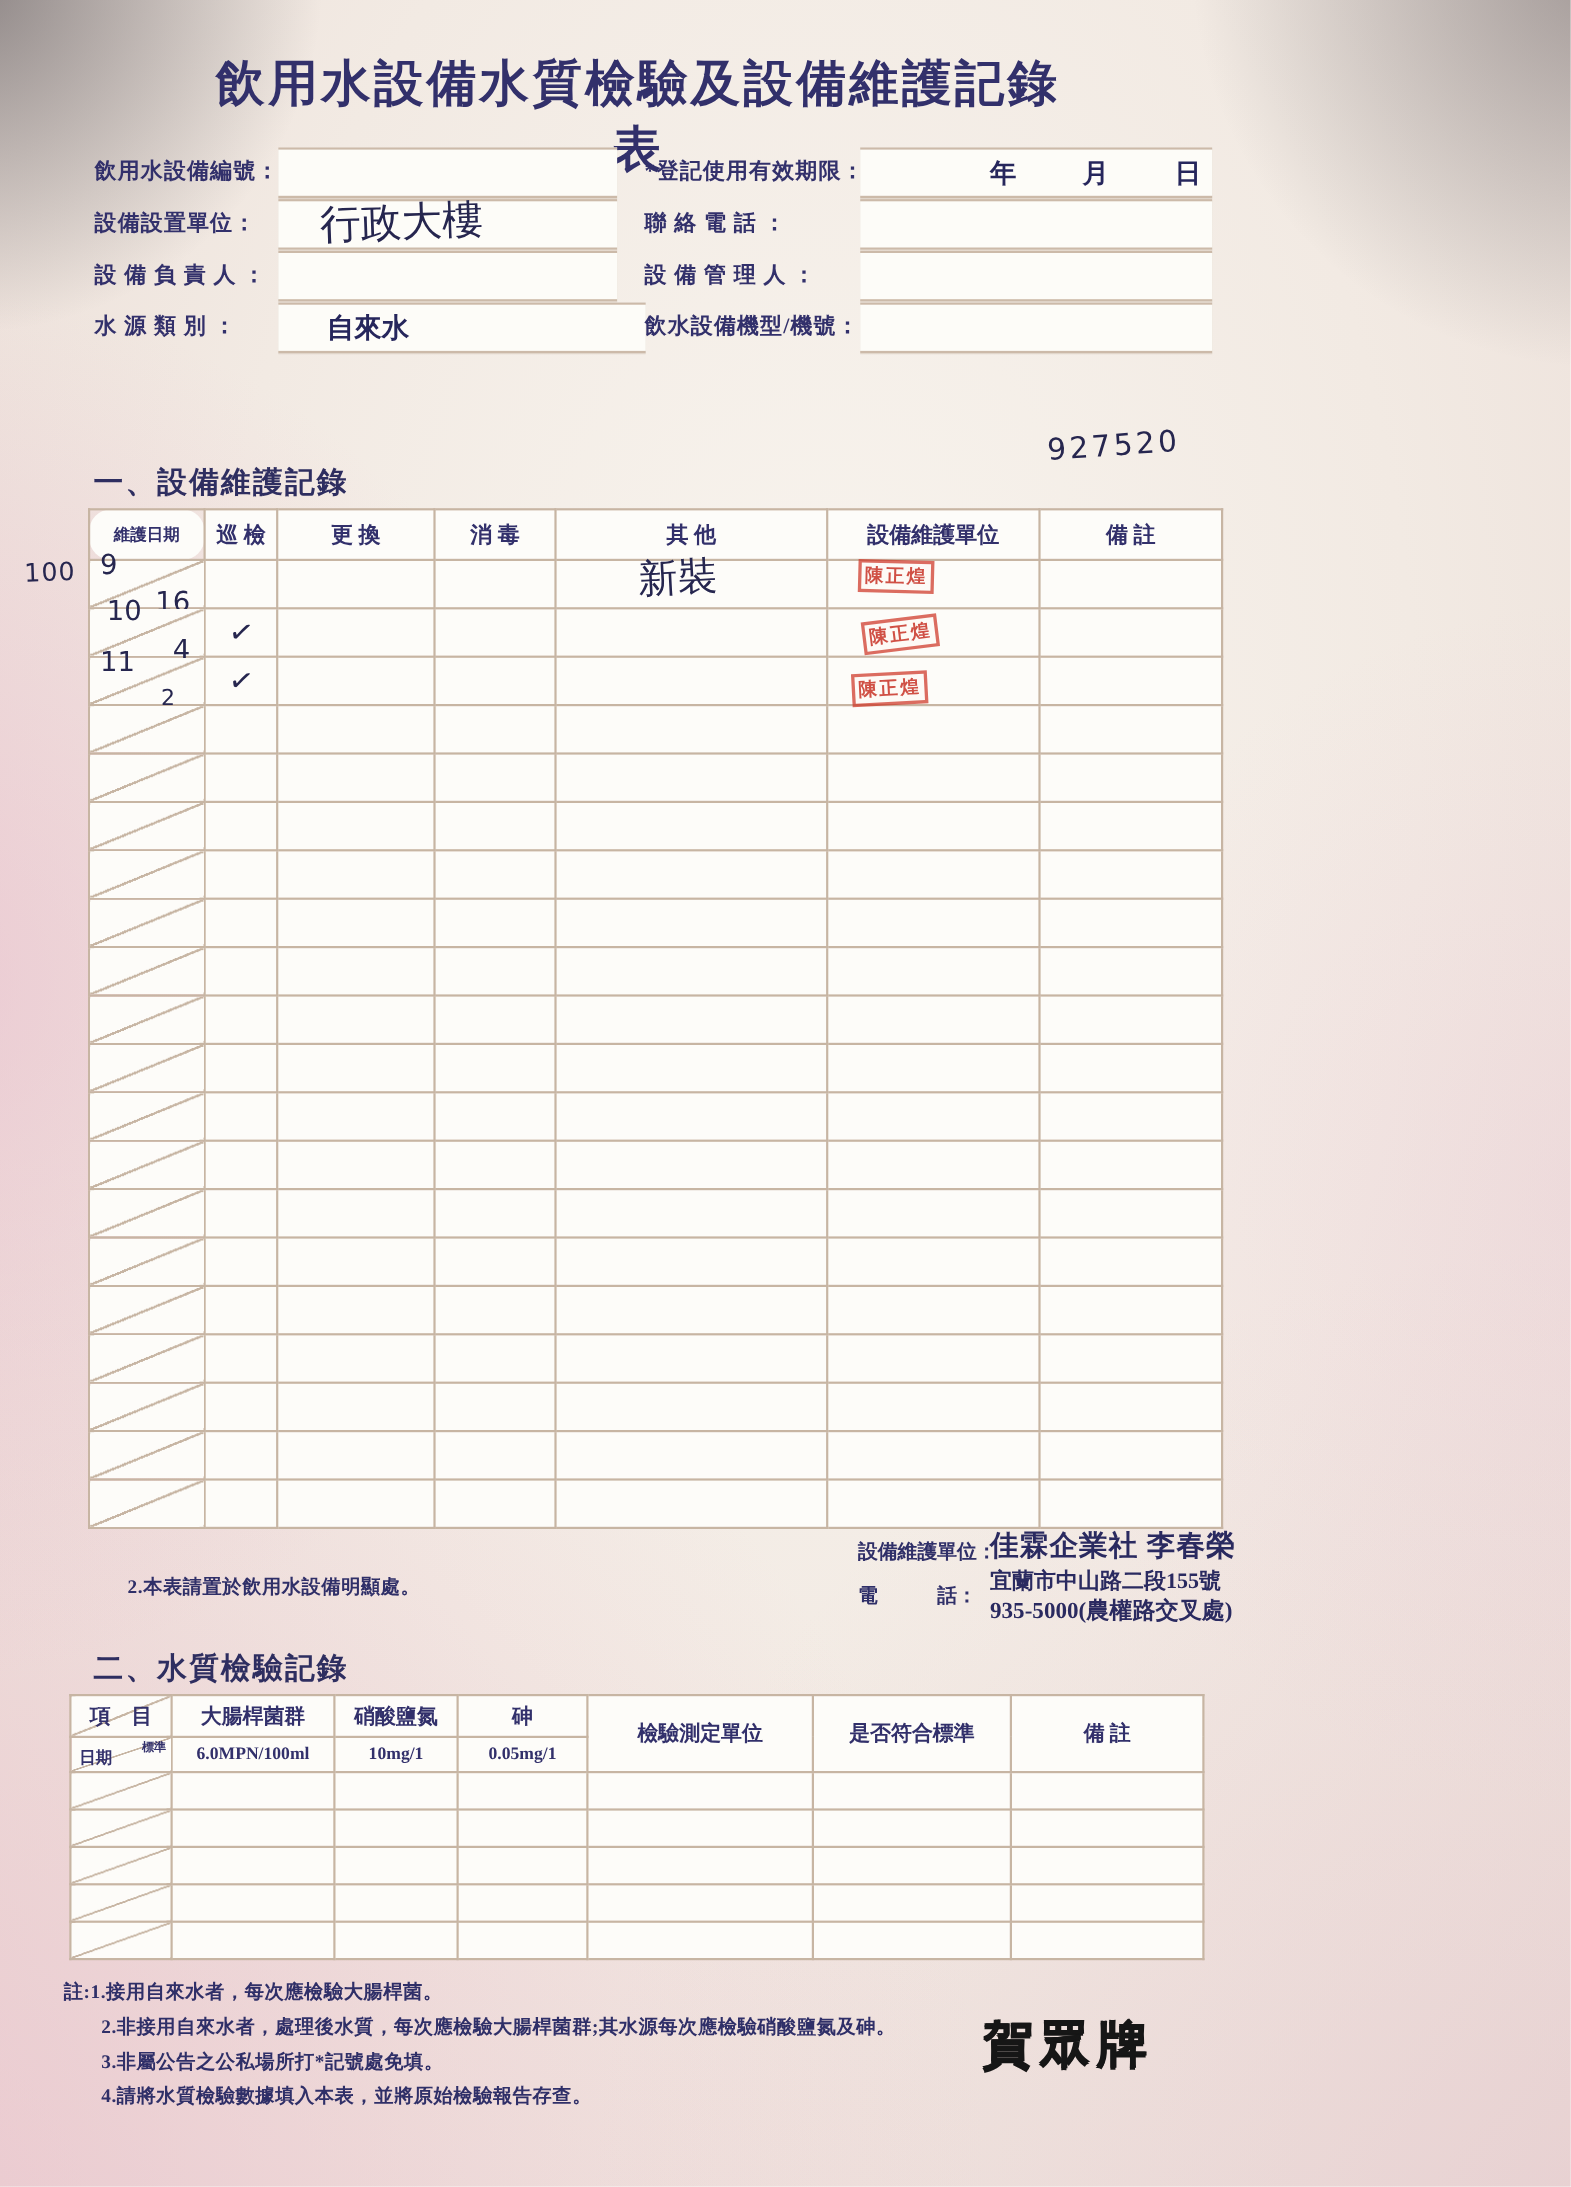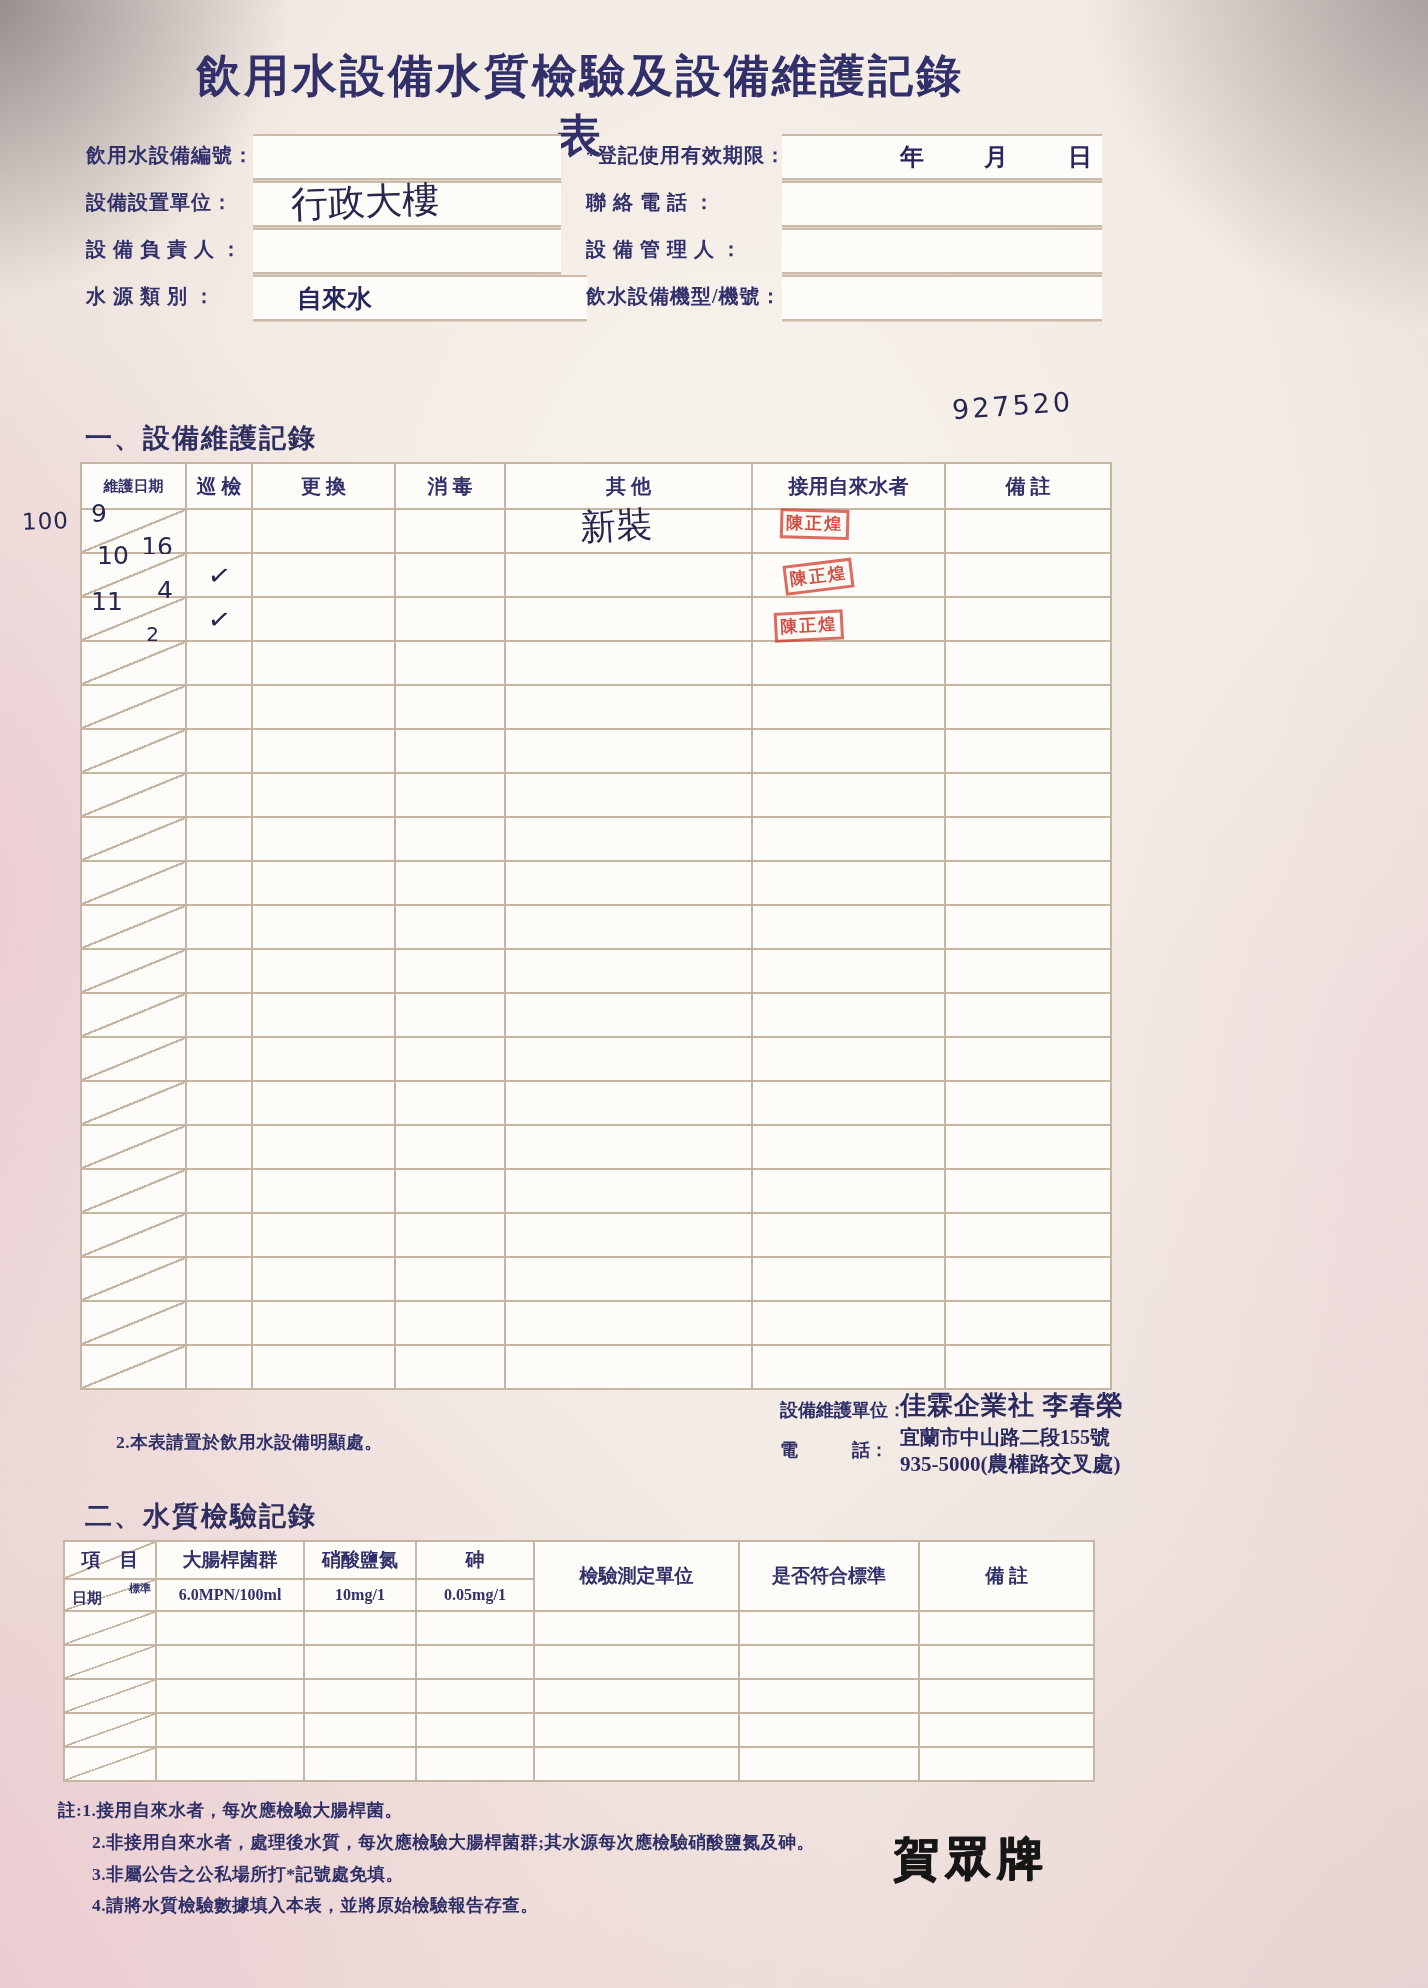--- a/index.html
+++ b/index.html
@@ -35,21 +35,21 @@
   .ymd span{font-family:"Liberation Sans","DejaVu Sans",sans-serif;font-weight:700;font-size:24px;color:#26265c;}
   .hw-machine{display:inline-block;font-size:27px;letter-spacing:3px;transform:rotate(-4deg);}
   .sec-title{font-size:27px;font-weight:600;color:#2e2e60;letter-spacing:2px;}
   .margin-year{font-size:23px;letter-spacing:1px;transform:rotate(-2deg);}
 
   table{border-collapse:collapse;table-layout:fixed;background:transparent;}
   th,td{border:2px solid #c7b5a3;background:#fdfcf9;padding:0;overflow:visible;}
   th{font-weight:600;color:#32306b;font-size:20px;text-align:center;}
   .mt thead tr{height:46px;}
   .mt tbody tr{height:44px;}
-  .mt th.narrow{font-size:15px;letter-spacing:0;}
+  .mt th.narrow{font-size:15px;letter-spacing:0;border-radius:20px;}
   td{text-align:center;vertical-align:middle;}
   .diag{
     background-image:linear-gradient(to bottom right, rgba(0,0,0,0) 48.6%, #c7b5a3 48.6%, #c7b5a3 51.4%, rgba(0,0,0,0) 51.4%);
   }
   .datecell{position:relative;}
   .hw-month{position:absolute;top:-9px;left:9px;font-size:25px;line-height:1;}
   .hw-day{position:absolute;bottom:-7px;right:12px;font-size:25px;line-height:1;}
   #mt-body tr:nth-child(2) .hw-month{left:15px;top:-11px;}
   #mt-body tr:nth-child(3) .hw-day{font-size:20px;right:26px;bottom:-4px;}
   .hw-check{display:inline-block;font-size:27px;font-weight:700;transform:rotate(9deg);line-height:1;}
@@ -137,21 +137,21 @@
           <col style="width:193px">
           <col style="width:166px">
       </colgroup>
       <thead>
         <tr>
           <th class="narrow">維護日期</th>
           <th>巡 檢</th>
           <th>更 換</th>
           <th>消 毒</th>
           <th>其 他</th>
-          <th>接用自來水者</th>
+          <th>設備維護單位</th>
           <th>備 註</th>
         </tr>
       </thead>
       <tbody id="mt-body">
           <tr>
             <td class="diag datecell">
               <span class="hw hw-month">9</span>
               <span class="hw hw-day">16</span>
             </td>
             <td></td>

